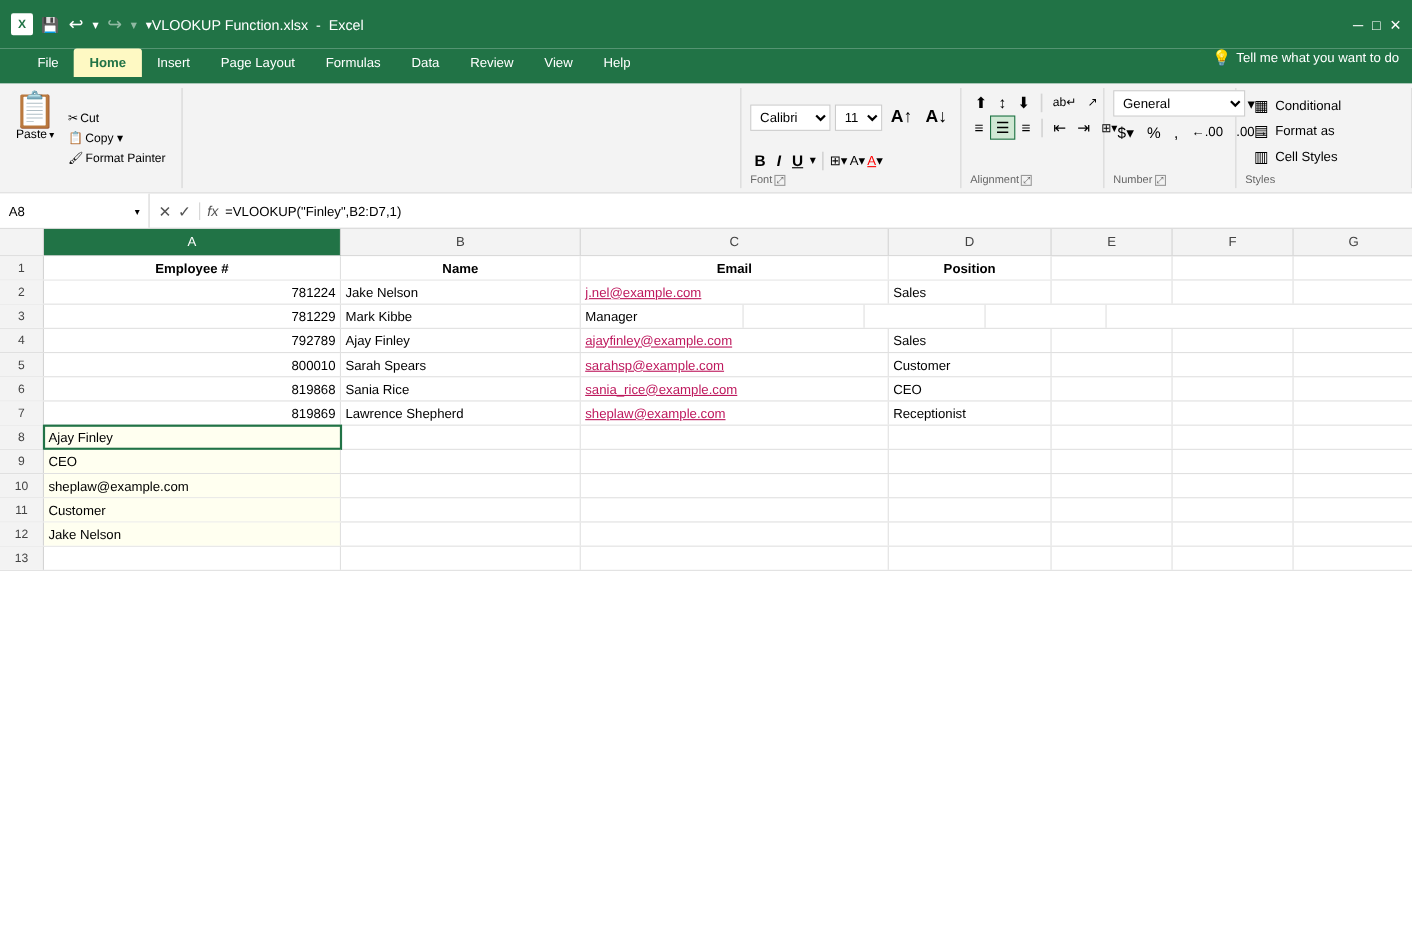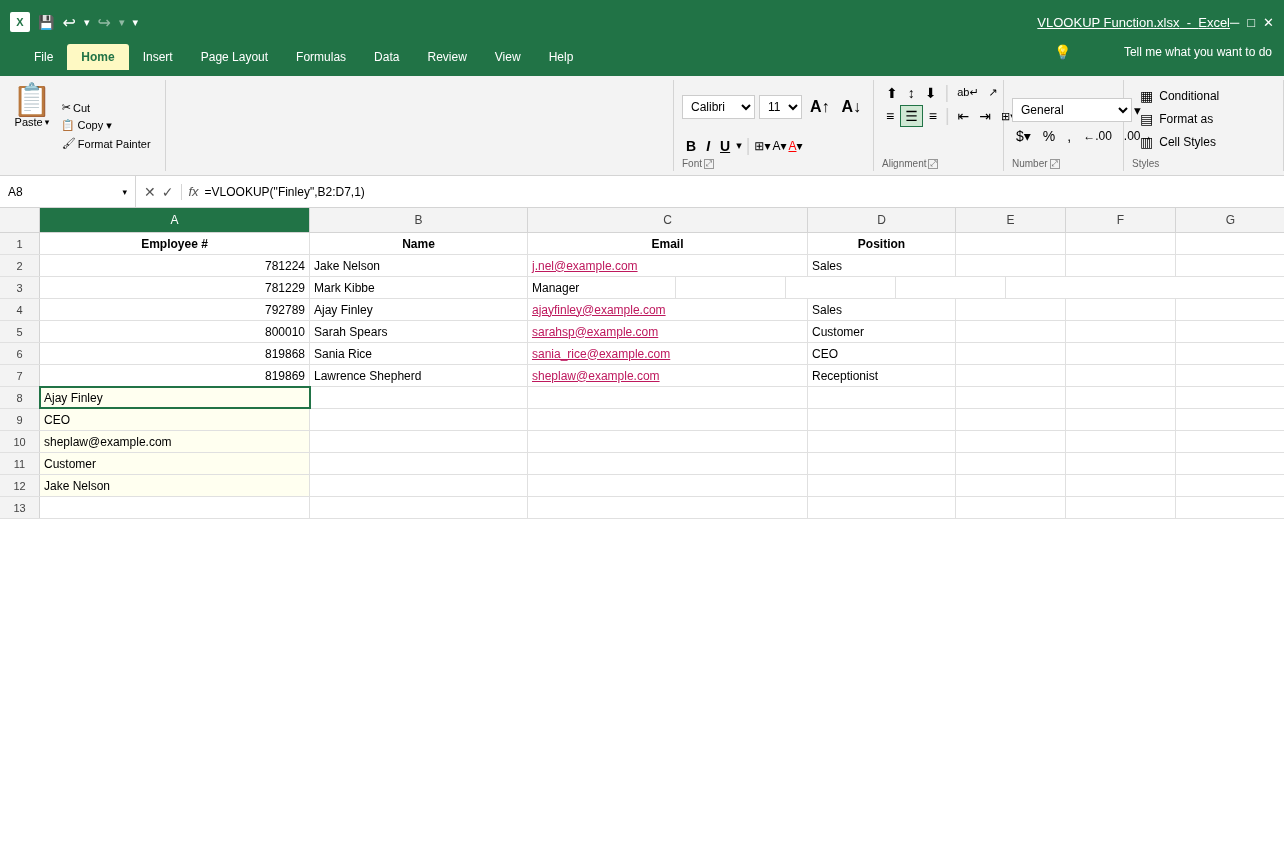--- a/index.html
+++ b/index.html
@@ -9,21 +9,21 @@
     .title-bar {
       background: #217346;
       color: white;
       height: 44px;
       display: flex;
       align-items: center;
       padding: 0 10px;
       justify-content: space-between;
     }
     .title-bar-left { display: flex; align-items: center; gap: 8px; }
-    .title-bar-center { flex: 1; text-align: right; font-size: 13px; text-decoration: underline; }
+    .title-bar-center { flex: 1; text-align: left; font-size: 13px; }
     .title-bar-right { display: flex; align-items: center; gap: 8px; }
     .title-icon { width: 20px; height: 20px; background: white; border-radius: 2px; display: flex; align-items: center; justify-content: center; }
     .title-icon span { color: #217346; font-weight: bold; font-size: 11px; }
     .undo-redo { display: flex; align-items: center; gap: 4px; }
 
     
     .ribbon-tabs {
       background: #217346;
       display: flex;
       align-items: flex-start;
@@ -311,21 +311,21 @@
   <div class="ribbon-tab active">Home</div>
   <div class="ribbon-tab">Insert</div>
   <div class="ribbon-tab">Page Layout</div>
   <div class="ribbon-tab">Formulas</div>
   <div class="ribbon-tab">Data</div>
   <div class="ribbon-tab">Review</div>
   <div class="ribbon-tab">View</div>
   <div class="ribbon-tab">Help</div>
   <div style="margin-left:auto;display:flex;align-items:center;padding:0 12px;cursor:pointer;">
     <span style="color:white;font-size:14px;margin-right:4px;">💡</span>
-    <span style="color:white;font-size:12px;margin-left:48px;">Tell me what you want to do</span>
+    <span style="color:white;font-size:12px;">Tell me what you want to do</span>
   </div>
 </div>
 
 <div class="ribbon">
 
   <div class="ribbon-group" style="flex-direction:row;align-items:stretch;">
     <div style="display:flex;flex-direction:column;align-items:center;padding:2px 4px;">
       <button style="background:none;border:none;cursor:pointer;font-size:32px;line-height:1;">📋</button>
       <div style="display:flex;align-items:center;font-size:11px;">
         <span>Paste</span>
@@ -386,21 +386,21 @@
       <button class="align-btn">⇤</button>
       <button class="align-btn">⇥</button>
       <button class="align-btn" style="font-size:11px;">⊞▾</button>
     </div>
     <div class="ribbon-group-label">
       Alignment <span class="expand-icon">⤢</span>
     </div>
   </div>
 
   <div class="ribbon-group" style="flex-direction:column;align-items:flex-start;min-width:120px;">
-    <div style="display:flex;align-items:center;gap:2px;margin-bottom:4px;margin-top:16px;">
+    <div style="display:flex;align-items:center;gap:2px;margin-bottom:4px;">
       <select class="number-select">
         <option>General</option>
       </select>
       <button style="background:none;border:none;cursor:pointer;">▾</button>
     </div>
     <div style="display:flex;align-items:center;gap:4px;margin-bottom:2px;">
       <button style="background:none;border:none;cursor:pointer;font-size:14px;padding:2px 4px;">$▾</button>
       <button style="background:none;border:none;cursor:pointer;font-size:14px;padding:2px 4px;">%</button>
       <button style="background:none;border:none;cursor:pointer;font-size:14px;padding:2px 4px;">,</button>
       <button style="background:none;border:none;cursor:pointer;font-size:12px;padding:2px 4px;">←.00</button>

